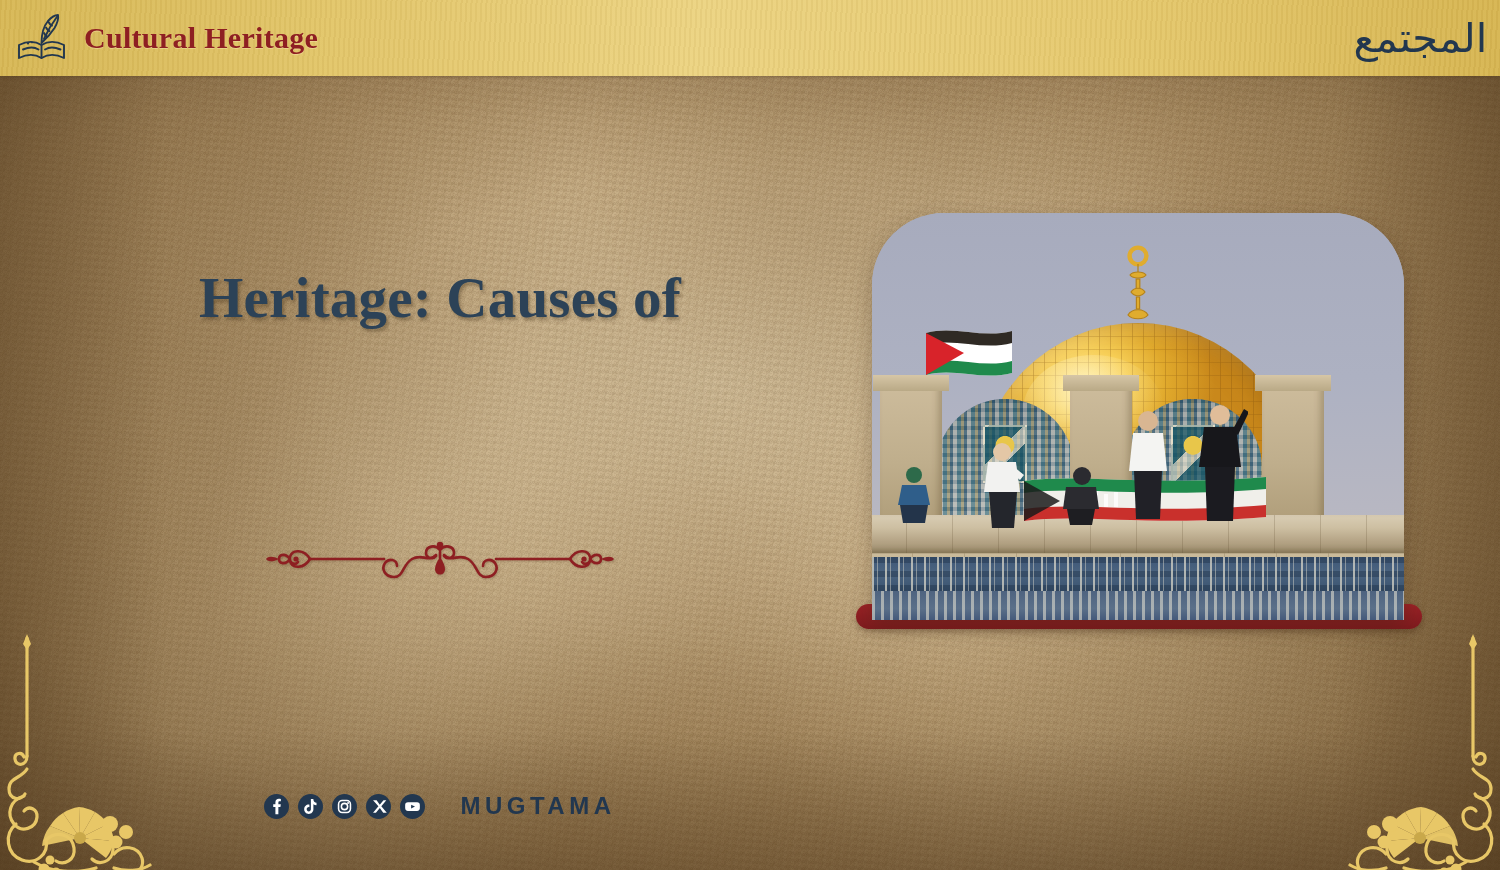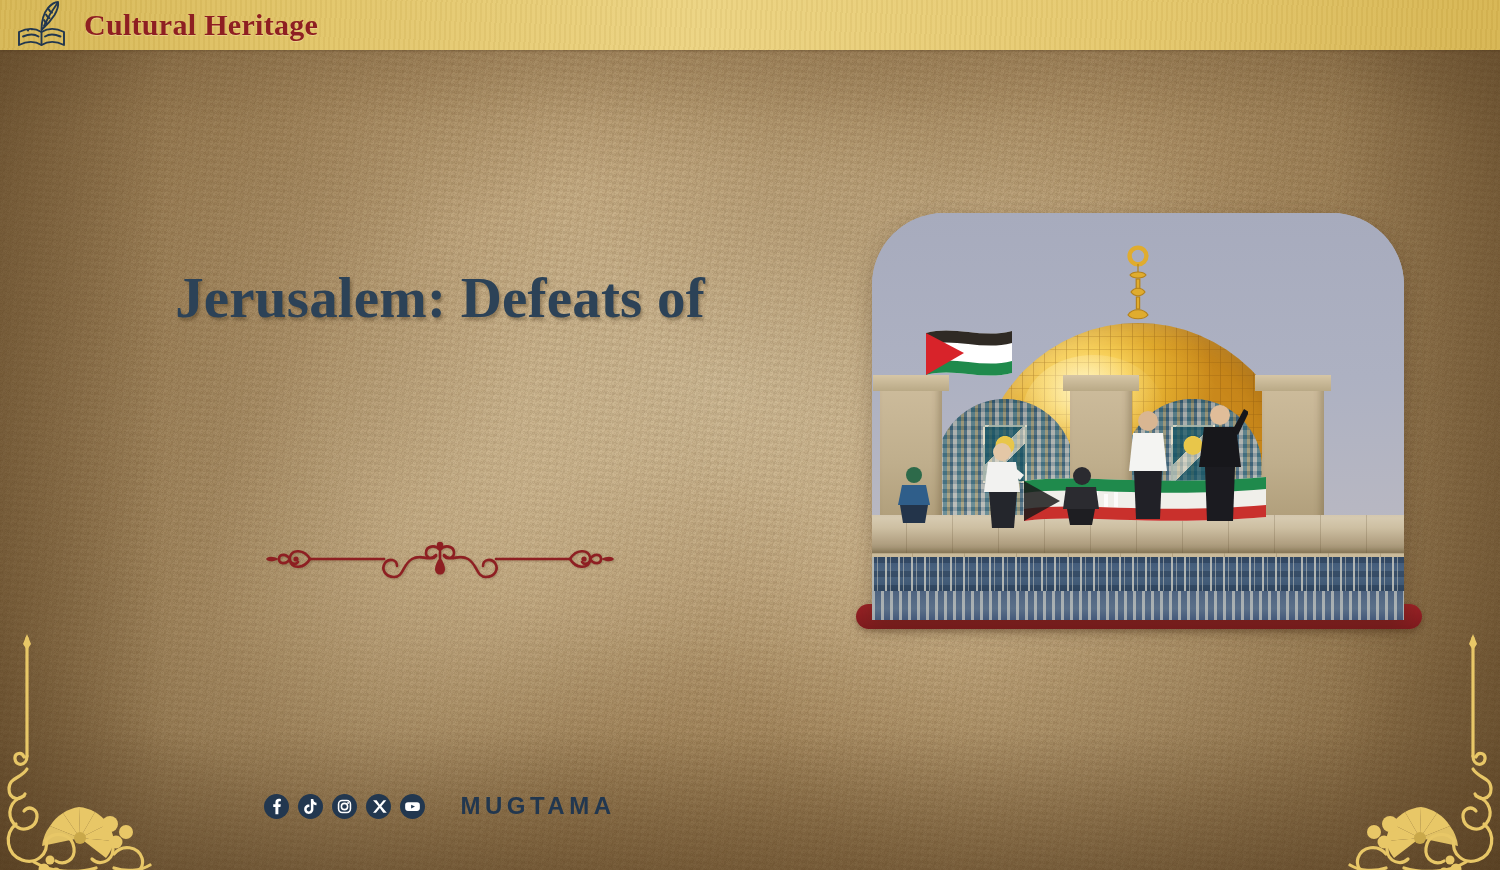--- a/index.html
+++ b/index.html
@@ -59,21 +59,21 @@
     position:absolute; inset:0;
     background:
       radial-gradient(ellipse 74% 72% at 50% 46%, transparent 38%, rgba(88,62,30,.20) 74%, rgba(70,48,22,.46) 100%),
       linear-gradient(to right, rgba(78,54,26,.40) 0%, transparent 11%, transparent 89%, rgba(78,54,26,.40) 100%),
       linear-gradient(to bottom, rgba(80,56,28,.18) 0%, transparent 14%, transparent 84%, rgba(74,50,24,.34) 100%);
   }
 
   
   .header {
     position:absolute; left:0; top:0;
-    width:1500px; height:50px;
+    width:1500px; height:76px;
     display:flex; align-items:center;
     overflow:hidden;
     background:
       linear-gradient(to right, #d8b957 0%, #e6ca6e 22%, #ecd484 47%, #e4c76a 74%, #d6b552 100%);
     box-shadow:0 1px 3px rgba(70,48,20,.35);
     z-index:6;
   }
   .header::after {
     content:"";
     position:absolute; inset:0;
@@ -345,25 +345,28 @@
           <path d="M34.5 10 C35.5 12 36.5 13 38 13.6"></path>
           <path d="M32 15.5 C33 17.5 34 18.6 35.5 19.2"></path>
           <path d="M30 21 C30.8 22.8 31.7 23.8 33 24.4"></path>
 
           <circle cx="14" cy="31.5" r="1.1" fill="#22374f" stroke="none"></circle>
           <circle cx="18" cy="30.4" r="0.9" fill="#22374f" stroke="none"></circle>
         </g>
       </svg>
       <div class="header-title">Cultural Heritage</div>
     </div>
+    <div class="brand-logo">
+      <span class="brand-logo-text">المجتمع</span>
+    </div>
   </div>
 
   <div class="title-block">
     <h1 class="main-title">
-      <span class="title-line">Jerusalem: Defeats of</span>
+      <span class="title-line">Heritage: Causes of</span>
     </h1>
   </div>
 
   <div class="divider-wrap">
     <svg class="divider-svg" viewBox="0 0 348 52">
       <g fill="none" stroke="#8e1f22" stroke-width="2.6" stroke-linecap="round">
 
         <path d="M174 22 c-5 -6 -14 -4 -14 3 c0 5 7 7 10 3"></path>
         <path d="M174 22 c5 -6 14 -4 14 3 c0 5 -7 7 -10 3"></path>
         <path d="M174 24 l0 6"></path>

